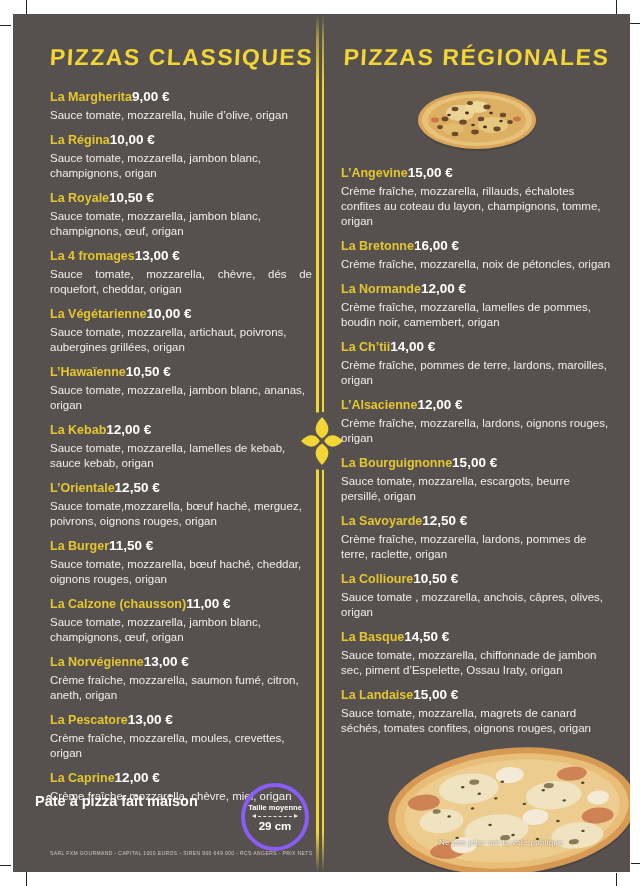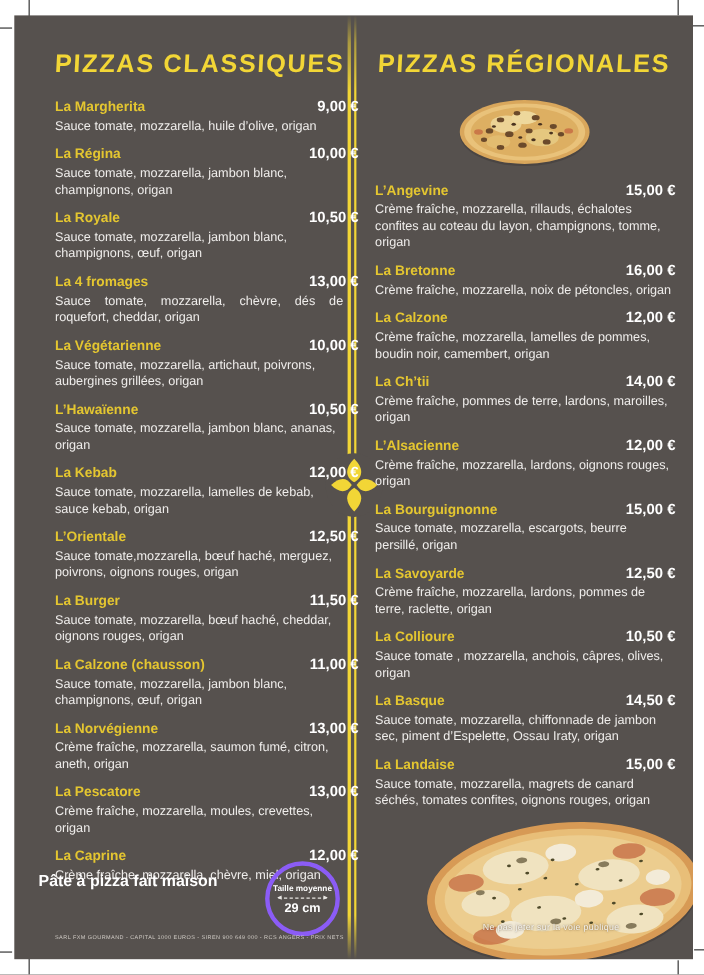--- a/index.html
+++ b/index.html
@@ -32,21 +32,21 @@
   
   .col{position:absolute;top:22px;}
   .col-left{left:37px;width:262px;}
   .col-right{left:328px;width:271px;}
   .col-title{
     text-align:center;color:#F2D636;font-weight:700;font-size:23px;
     letter-spacing:1.5px;transform:skewX(-3deg);
     margin:8px 0 18px 0;white-space:nowrap;
   }
   .menu-item{margin-bottom:9px;}
-  .item-row{display:flex;align-items:baseline;justify-content:space-between;}
+  .item-row{display:flex;align-items:baseline;}
   .item-name{color:#E4C630;font-weight:700;font-size:12.5px;}
   .item-price{color:#ffffff;font-weight:700;font-size:13.5px;white-space:nowrap;}
   .col-left .item-price{margin-right:-14px;} 
   .col-right .item-price{margin-right:-2px;}
   .item-desc{color:#EFEDEB;font-size:11.5px;line-height:15px;margin-top:4px;}
   .item-desc.justify{text-align:justify;}
   
   .pizza-top{display:block;margin:2px auto 12px auto;}
   .pizza-bottom{position:absolute;left:372px;top:731px;transform:rotate(-5deg);}
   .street-note{
@@ -263,21 +263,21 @@
   <div class="menu-item">
     <div class="item-row">
       <span class="item-name">La Bretonne</span>
       <span class="item-price">16,00 €</span>
     </div>
     <div class="item-desc">Crème fraîche, mozzarella, noix de pétoncles, origan</div>
   </div>
 
   <div class="menu-item">
     <div class="item-row">
-      <span class="item-name">La Calzone</span>
+      <span class="item-name">La Normande</span>
       <span class="item-price">12,00 €</span>
     </div>
     <div class="item-desc">Crème fraîche, mozzarella, lamelles de pommes, boudin noir, camembert, origan</div>
   </div>
 
   <div class="menu-item">
     <div class="item-row">
       <span class="item-name">La Ch’tii</span>
       <span class="item-price">14,00 €</span>
     </div>

